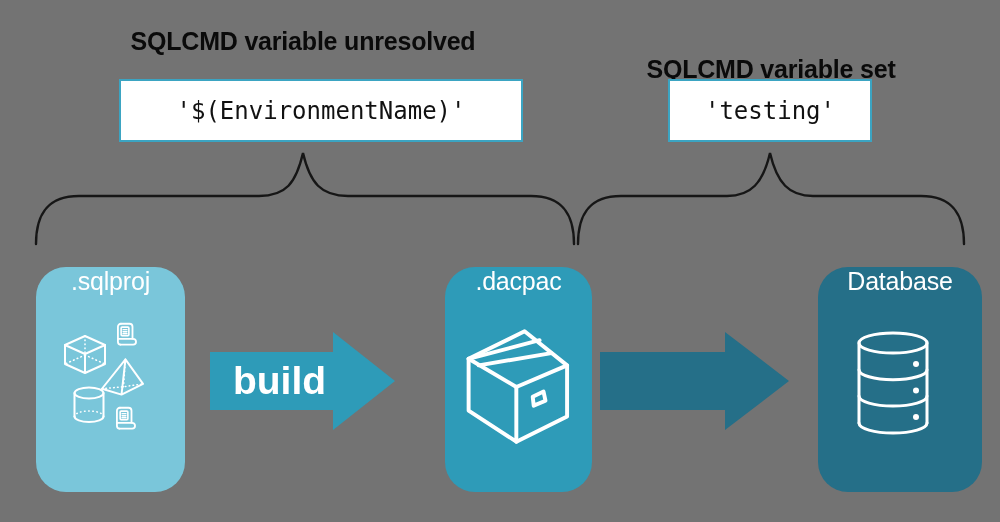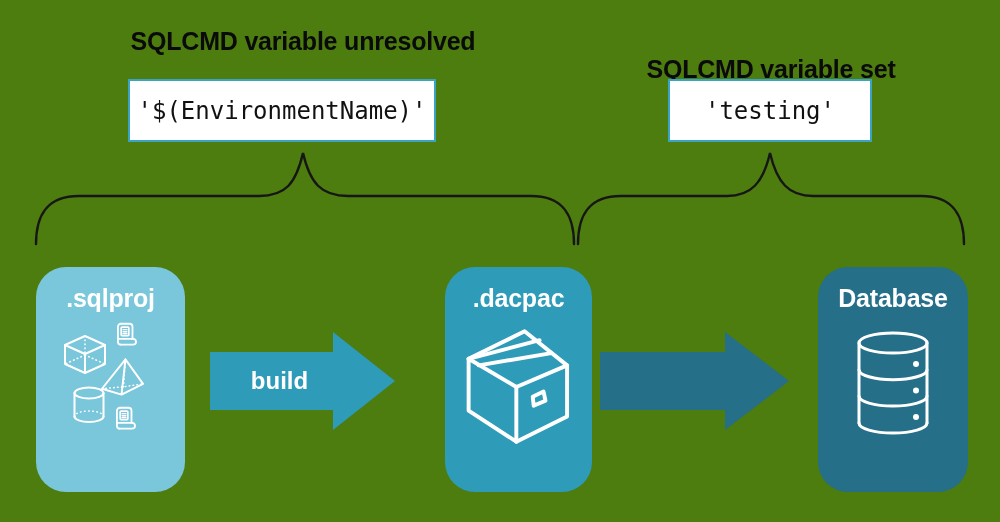--- a/index.html
+++ b/index.html
@@ -5,56 +5,56 @@
   :root{
     --c-light:#7AC6DA;
     --c-mid:#2E9BB8;
     --c-dark:#256F88;
     --c-border:#3BA4C2;
     --c-ink:#0a0a0a;
   }
   *{box-sizing:border-box;margin:0;padding:0;}
   html,body{background:#fff;}
   body{font-family:"Liberation Sans",sans-serif;}
-  .stage-canvas{position:relative;width:1000px;height:522px;background:#4d7c0f;overflow:hidden;}
+  .stage-canvas{position:relative;width:1000px;height:522px;background:#737373;overflow:hidden;}
 
   .heading{position:absolute;top:27px;width:420px;text-align:center;
     font-size:25px;font-weight:700;color:var(--c-ink);letter-spacing:-0.2px;}
   .heading.left{left:93px;}
   .heading.right{left:561px;margin-top:28px;}
 
   .code-box{position:absolute;top:79px;height:63px;background:#fff;
     border:2px solid var(--c-border);display:flex;align-items:center;justify-content:center;
     font-family:"DejaVu Sans Mono",monospace;font-size:24px;color:#111;}
-  .code-box.left{left:128px;width:308px;}
+  .code-box.left{left:119px;width:404px;}
   .code-box.right{left:668px;width:204px;}
 
   .braces{position:absolute;left:0;top:145px;width:1000px;height:106px;}
   .braces path{fill:none;stroke:#161616;stroke-width:2.4;stroke-linecap:round;}
 
   .stage-box{position:absolute;top:267px;height:225px;border-radius:30px;}
-  .stage-box .stage-label{display:block;text-align:center;margin-top:17px;
-    color:#fff;font-size:25px;font-weight:700;letter-spacing:-0.2px;}
+  .stage-box .stage-label{display:block;text-align:center;
+    color:#fff;font-size:25px;font-weight:400;letter-spacing:-0.2px;}
   .stage-sqlproj{left:36px;width:149px;background:var(--c-light);}
   .stage-dacpac{left:445px;width:147px;background:var(--c-mid);}
-  .stage-database{left:818px;width:150px;background:var(--c-dark);}
+  .stage-database{left:818px;width:164px;background:var(--c-dark);}
 
   .mini-icon{position:absolute;}
   .mini-icon path,.mini-icon rect,.mini-icon ellipse{fill:none;stroke:#fff;
     stroke-linecap:round;stroke-linejoin:round;}
   .dotted{stroke-dasharray:0.6 3.4;}
 
   .arrow{position:absolute;top:330px;height:102px;}
   .arrow-build{left:208px;width:190px;}
   .arrow-deploy{left:598px;width:195px;}
   .arrow svg{position:absolute;left:0;top:0;}
   .arrow-build polygon{fill:var(--c-mid);}
   .arrow-deploy polygon{fill:var(--c-dark);}
   .arrow-label{position:absolute;top:0;height:102px;display:flex;align-items:center;
-    justify-content:center;color:#fff;font-size:24px;font-weight:700;}
+    justify-content:center;color:#fff;font-size:39px;font-weight:700;}
   .arrow-build .arrow-label{left:4px;width:135px;}
   .arrow-deploy .arrow-label{left:4px;width:140px;}
 
   .pkg-icon path{fill:none;stroke:#fff;stroke-width:4;stroke-linecap:round;stroke-linejoin:round;}
   .db-icon path,.db-icon ellipse{fill:none;stroke:#fff;stroke-width:3;stroke-linecap:round;}
   .db-icon circle{fill:#fff;stroke:none;}
 </style>
 </head>
 <body>
 

